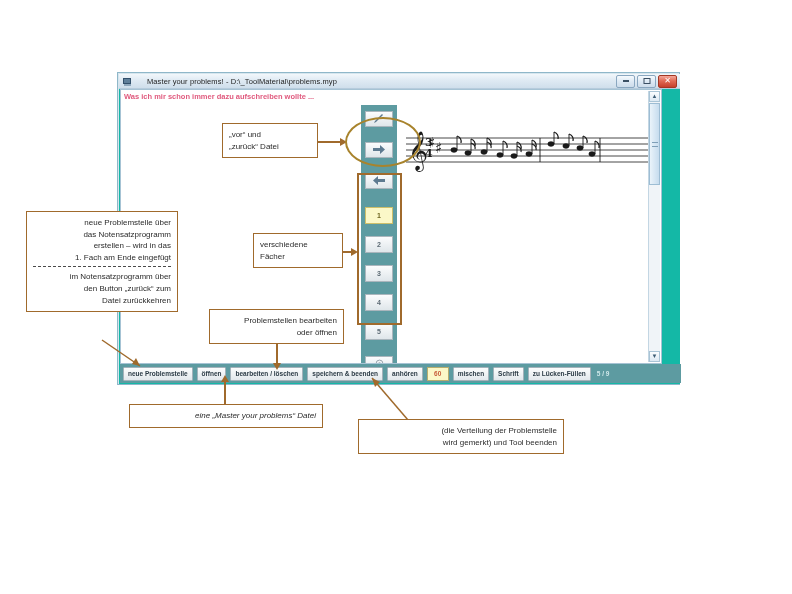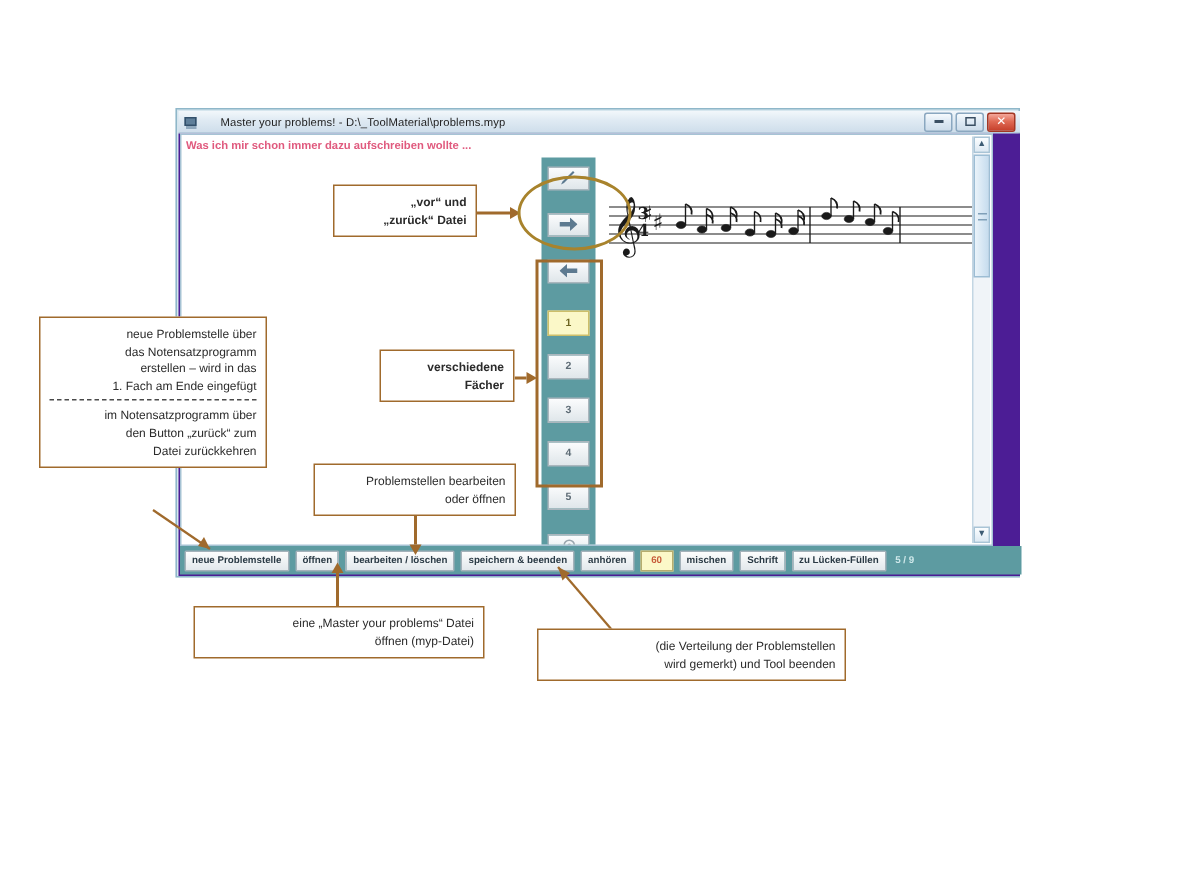--- a/index.html
+++ b/index.html
@@ -90,21 +90,21 @@
     color: #fff; font-size: 8px; line-height: 8px;
     text-align: center; font-family: "DejaVu Sans", sans-serif;
   }
 
   
   #client {
     position: absolute;
     left: 1px; top: 16px;
     width: 561px;
     height: 295px;
-    background: #4c1d95;
+    background: #14b8a6;
     box-sizing: border-box;
   }
   #doc-area {
     position: absolute;
     left: 1px; top: 0px;
     width: 542px;
     height: 275px;
     background: #ffffff;
     border: 1px solid #a6c3d4;
     box-sizing: border-box;
@@ -252,21 +252,21 @@
     padding: 5px 6px;
     z-index: 20;
     text-align: right;
   }
   .anno .ln { white-space: nowrap; }
   .anno .rule {
     border-top: 1px dashed #4a4a4a;
     margin: 3px 0 4px 0;
     height: 0;
   }
-  .anno.right { text-align: right; font-weight: bold; }
+  .anno.right { text-align: left; }
 
   .conn {
     position: absolute;
     background: #a06a2c;
     z-index: 15;
   }
   .conn-h { height: 1.5px; }
   .conn-v { width: 1.5px; }
   .arrowhead { position: absolute; z-index: 16; width:0; height:0; }
   .ah-right { border-top: 4px solid transparent; border-bottom: 4px solid transparent; border-left: 7px solid #a06a2c; }
@@ -472,27 +472,26 @@
 <div class="conn conn-h" style="left:343px; top:251px; width:8px;"></div>
 <div class="arrowhead ah-right" style="left:351px; top:247.5px;"></div>
 
 <div class="anno" id="anno-bearbeiten" style="left:209px; top:309px; width:135px;">
   <div class="ln">Problemstellen bearbeiten</div>
   <div class="ln">oder öffnen</div>
 </div>
 <div class="conn conn-v" style="left:276px; top:341px; height:22px;"></div>
 <div class="arrowhead ah-down" style="left:272.5px; top:363px;"></div>
 
-<div class="anno" id="anno-oeffnen" style="left:129px; top:404px; width:194px;">
+<div class="anno" id="anno-oeffnen" style="left:129px; top:404px; width:194px;font-style:italic;">
   <div class="ln">eine „Master your problems“ Datei</div>
-  <div class="ln">öffnen (myp-Datei)</div>
 </div>
 <div class="conn conn-v" style="left:224px; top:382px; height:22px;"></div>
 <div class="arrowhead ah-up" style="left:220.5px; top:375px;"></div>
 
 <div class="anno" id="anno-speichern" style="left:358px; top:419px; width:206px;">
-  <div class="ln">(die Verteilung der Problemstellen</div>
+  <div class="ln">(die Verteilung der Problemstelle</div>
   <div class="ln">wird gemerkt) und Tool beenden</div>
 </div>
 <svg style="position:absolute; left:360px; top:374px; width:60px; height:48px; z-index:15;">
   <line x1="48" y1="46" x2="12" y2="4" stroke="#a06a2c" stroke-width="1.5"></line>
   <polygon points="12,4 20,8 15,13" fill="#a06a2c"></polygon>
 </svg>
 
 </body></html>

